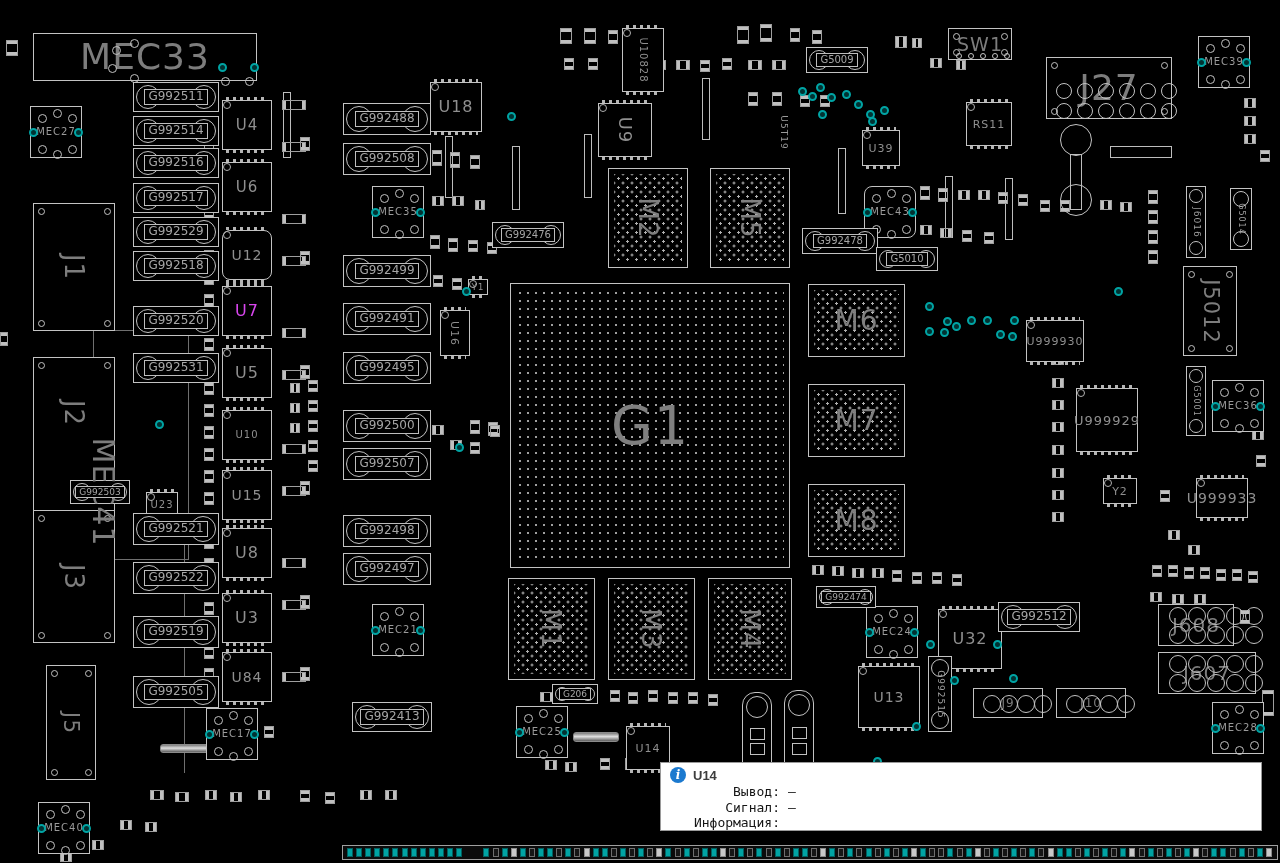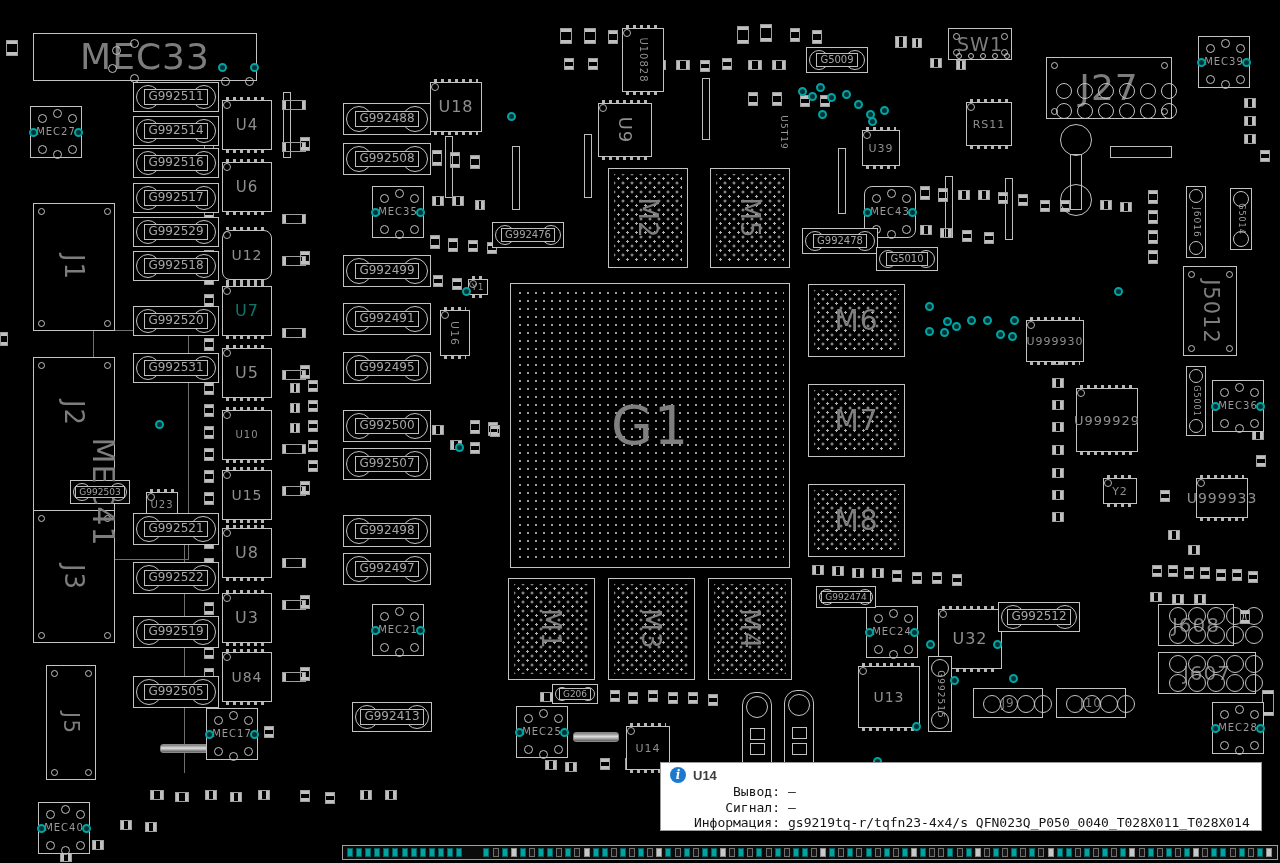--- a/index.html
+++ b/index.html
@@ -378,21 +378,21 @@
     </div>
     <div class="comp ic" style="left: 222px; top: 162px; width: 50px; height: 50px;">
       <span class="clabel" style="font-size: 15px; color: rgb(143, 143, 143);">U6</span>
       <div class="p1" style="left: 0px; top: 0px;"></div>
     </div>
     <div class="comp ic" style="left: 222px; top: 230px; width: 50px; height: 50px; border-radius: 8px;">
       <span class="clabel" style="font-size: 14px; color: rgb(143, 143, 143);">U12</span>
       <div class="p1" style="left: 0px; top: 0px;"></div>
     </div>
     <div class="comp ic" style="left: 222px; top: 286px; width: 50px; height: 50px;">
-      <span class="clabel" style="font-size: 16px; color: #0f766e; text-align: right;">U7</span>
+      <span class="clabel" style="font-size: 16px; color: #d946ef; text-align: right;">U7</span>
       <div class="p1" style="left: 0px; top: 0px;"></div>
     </div>
     <div class="comp ic" style="left: 222px; top: 348px; width: 50px; height: 50px;">
       <span class="clabel" style="font-size: 16px; color: rgb(143, 143, 143);">U5</span>
       <div class="p1" style="left: 0px; top: 0px;"></div>
     </div>
     <div class="comp ic" style="left: 222px; top: 410px; width: 50px; height: 50px;">
       <span class="clabel" style="font-size: 10px; color: rgb(143, 143, 143);">U10</span>
       <div class="p1" style="left: 0px; top: 0px;"></div>
     </div>
@@ -944,16 +944,15 @@
     <div class="tt-row">
       <span class="tt-label">Вывод:</span>
       <span class="tt-val">—</span>
     </div>
     <div class="tt-row">
       <span class="tt-label">Сигнал:</span>
       <span class="tt-val">—</span>
     </div>
     <div class="tt-row">
       <span class="tt-label">Информация:</span>
-      <span class="tt-val">gs9219tq-r/tqfn23-4x4/s QFN023Q_P050_0040_T028X011_T028X014</span>
     </div>
   </div>
 </div>
 
 </body></html>

